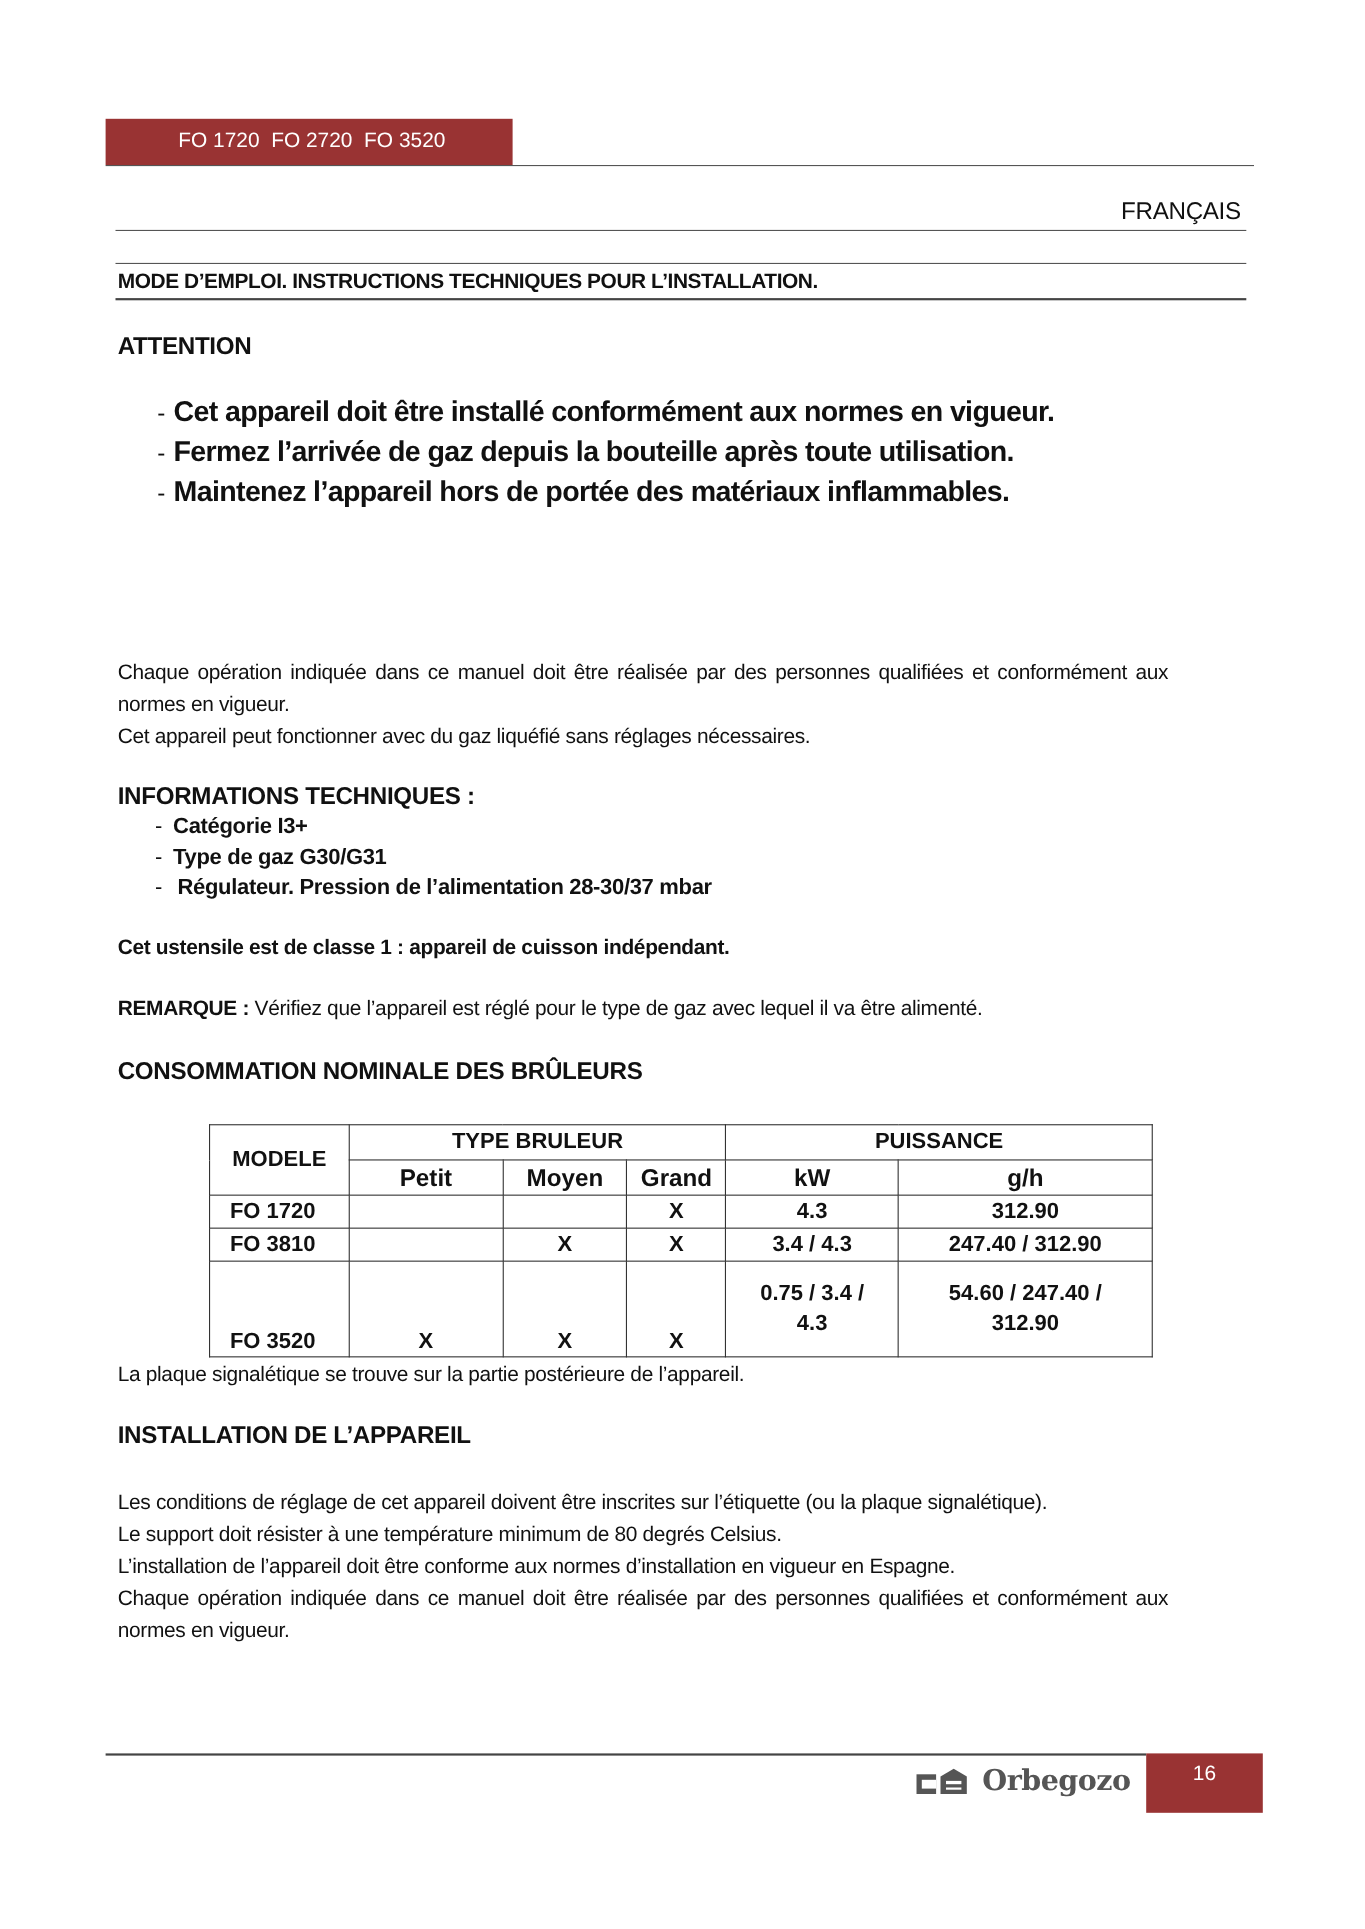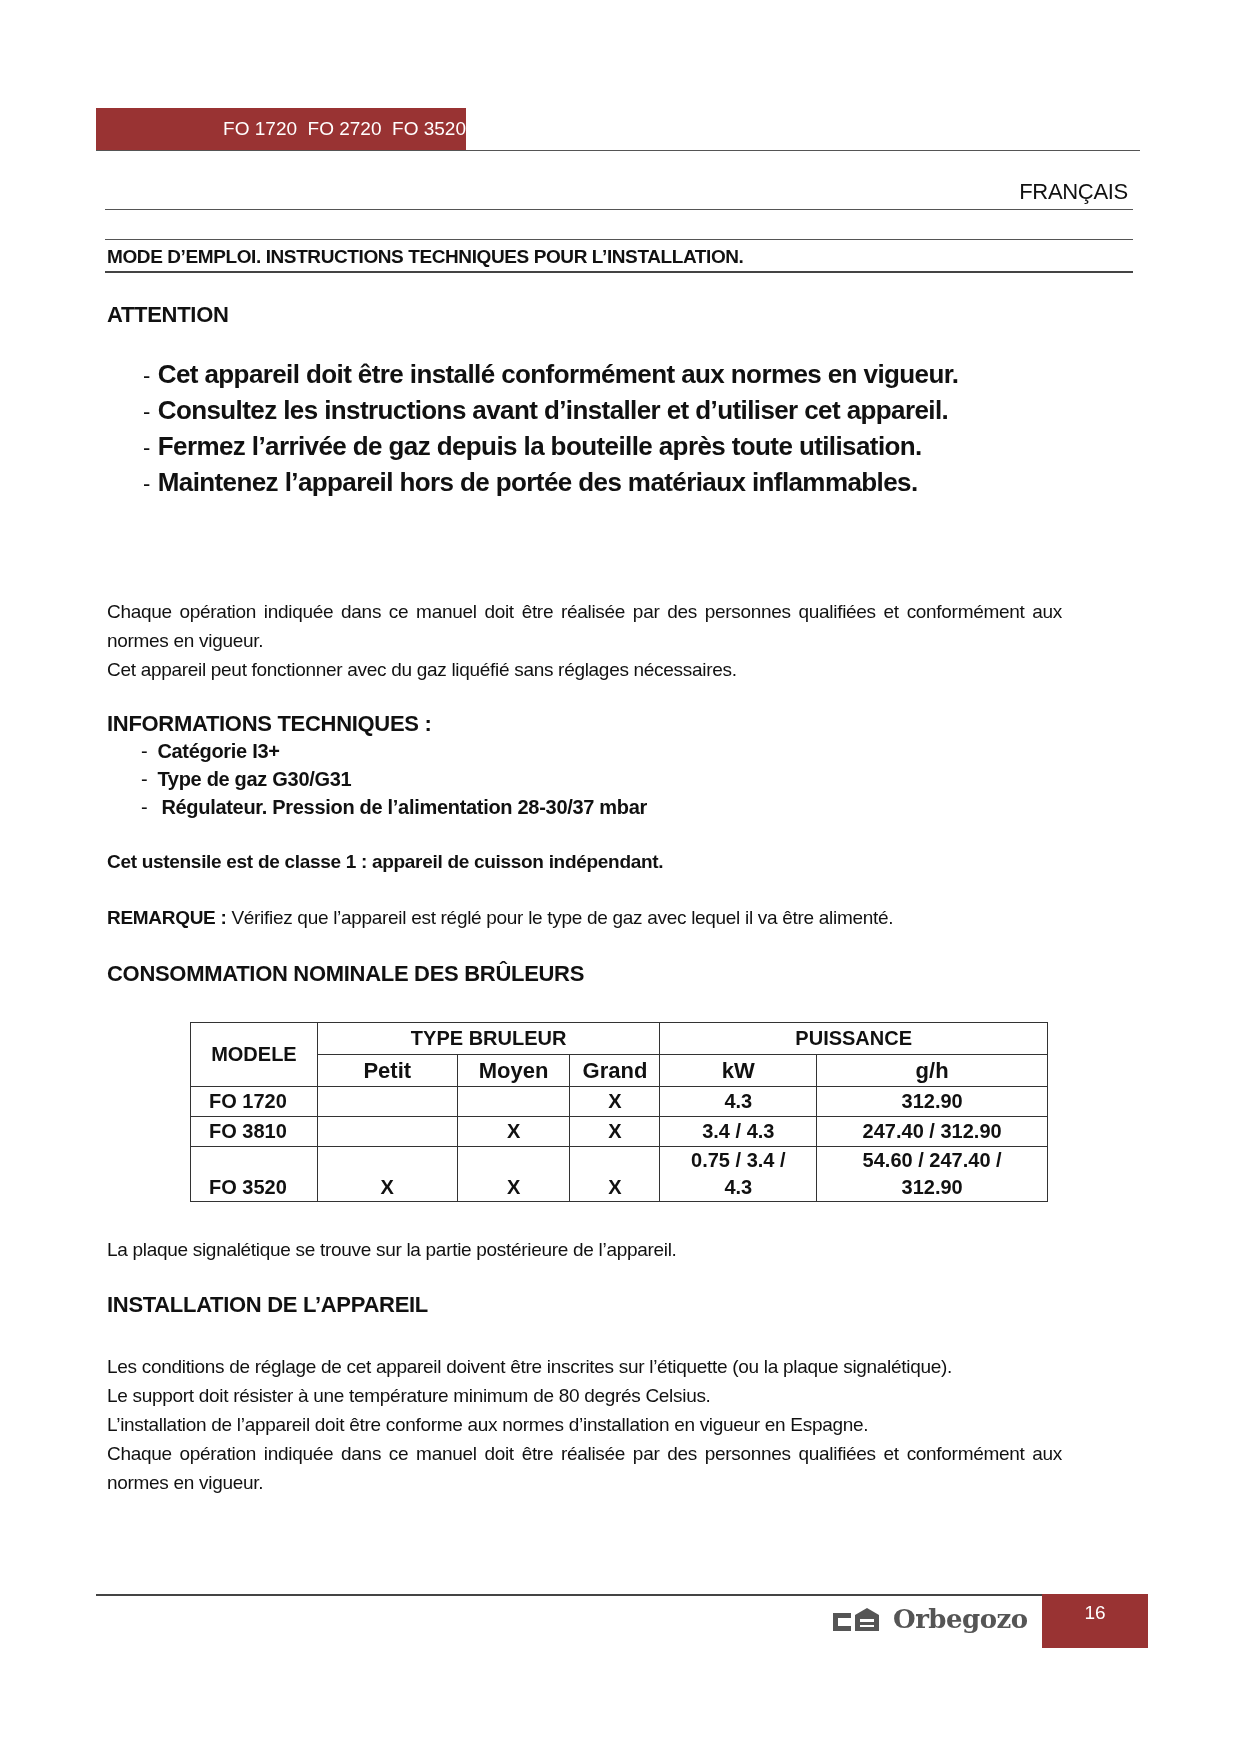--- a/index.html
+++ b/index.html
@@ -43,36 +43,35 @@
   }
   table.spec .sub th { font-size: 22px; }
   table.spec td.model { text-align: left; padding-left: 18px; }
   .logo { color: #555; font-weight: bold; font-size: 26px; font-family: "DejaVu Serif", serif; letter-spacing: -0.5px; display: flex; align-items: center; gap: 14px; }
   .logo svg { display: block; }
   .page-num { background: #993333; color: #fff; font-size: 19px; display: flex; justify-content: center; padding-top: 8px; box-sizing: border-box; }
 </style>
 </head>
 <body>
 
-<div class="abs red-tab" style="left:96px; top:108px; width:370px; height:42px; padding-left:66px; box-sizing:border-box;justify-content:flex-end;">
+<div class="abs red-tab" style="left:96px; top:108px; width:370px; height:42px; padding-left:66px; box-sizing:border-box;">
   <span style="white-space:pre;">FO 1720  FO 2720  FO 3520</span>
 </div>
 <div class="hr" style="left:96px; top:150px; width:1044px;"></div>
 
 <div class="abs lang" style="right:113px; top:179px;">FRANÇAIS</div>
 <div class="hr" style="left:105px; top:209px; width:1028px;"></div>
 
 <div class="hr" style="left:105px; top:239px; width:1028px;"></div>
 <div class="abs subtitle" style="left:107px; top:246px;">MODE D’EMPLOI. INSTRUCTIONS TECHNIQUES POUR L’INSTALLATION.</div>
 <div class="hr thick" style="left:105px; top:271px; width:1028px;"></div>
 
 <div class="abs h2" style="left:107px; top:302px;">ATTENTION</div>
 <ul class="abs warn-list" style="left:143px; top:357px;">
   <li><span class="dash">-</span><span>Cet appareil doit être installé conformément aux normes en vigueur.</span></li>
-  <li><span class="dash">-</span><span>Consultez les instructions avant d’installer et d’utiliser cet appareil.</span></li>
   <li><span class="dash">-</span><span>Fermez l’arrivée de gaz depuis la bouteille après toute utilisation.</span></li>
   <li><span class="dash">-</span><span>Maintenez l’appareil hors de portée des matériaux inflammables.</span></li>
 </ul>
 
 <div class="abs para" style="left:107px; top:597px; width:955px;">
   <p>Chaque opération indiquée dans ce manuel doit être réalisée par des personnes qualifiées et conformément aux normes en vigueur.</p>
   <p>Cet appareil peut fonctionner avec du gaz liquéfié sans réglages nécessaires.</p>
 </div>
 
 <div class="abs h2" style="left:107px; top:711px;">INFORMATIONS TECHNIQUES :</div>
@@ -127,21 +126,21 @@
     <td>X</td>
     <td>3.4 / 4.3</td>
     <td>247.40 / 312.90</td>
   </tr>
   <tr style="height:55px;">
     <td class="model" style="vertical-align:bottom; padding-bottom:2px;">FO 3520</td>
     <td style="vertical-align:bottom; padding-bottom:2px;">X</td>
     <td style="vertical-align:bottom; padding-bottom:2px;">X</td>
     <td style="vertical-align:bottom; padding-bottom:2px;">X</td>
     <td style="line-height:27px; padding:0 30px;">0.75 / 3.4 / 4.3</td>
-    <td style="line-height:27px; padding:0 30px;margin-top:39px;">54.60 / 247.40 / 312.90</td>
+    <td style="line-height:27px; padding:16px 30px;margin-top:39px;">54.60 / 247.40 / 312.90</td>
   </tr>
 </tbody>
   </table>
 
 <div class="abs remark" style="left:107px; top:1239px;">La plaque signalétique se trouve sur la partie postérieure de l’appareil.</div>
 
 <div class="abs h2" style="left:107px; top:1292px;">INSTALLATION DE L’APPAREIL</div>
 <div class="abs para" style="left:107px; top:1352px; width:1042px;">
   <p>Les conditions de réglage de cet appareil doivent être inscrites sur l’étiquette (ou la plaque signalétique).</p>
   <p>Le support doit résister à une température minimum de 80 degrés Celsius.</p>

